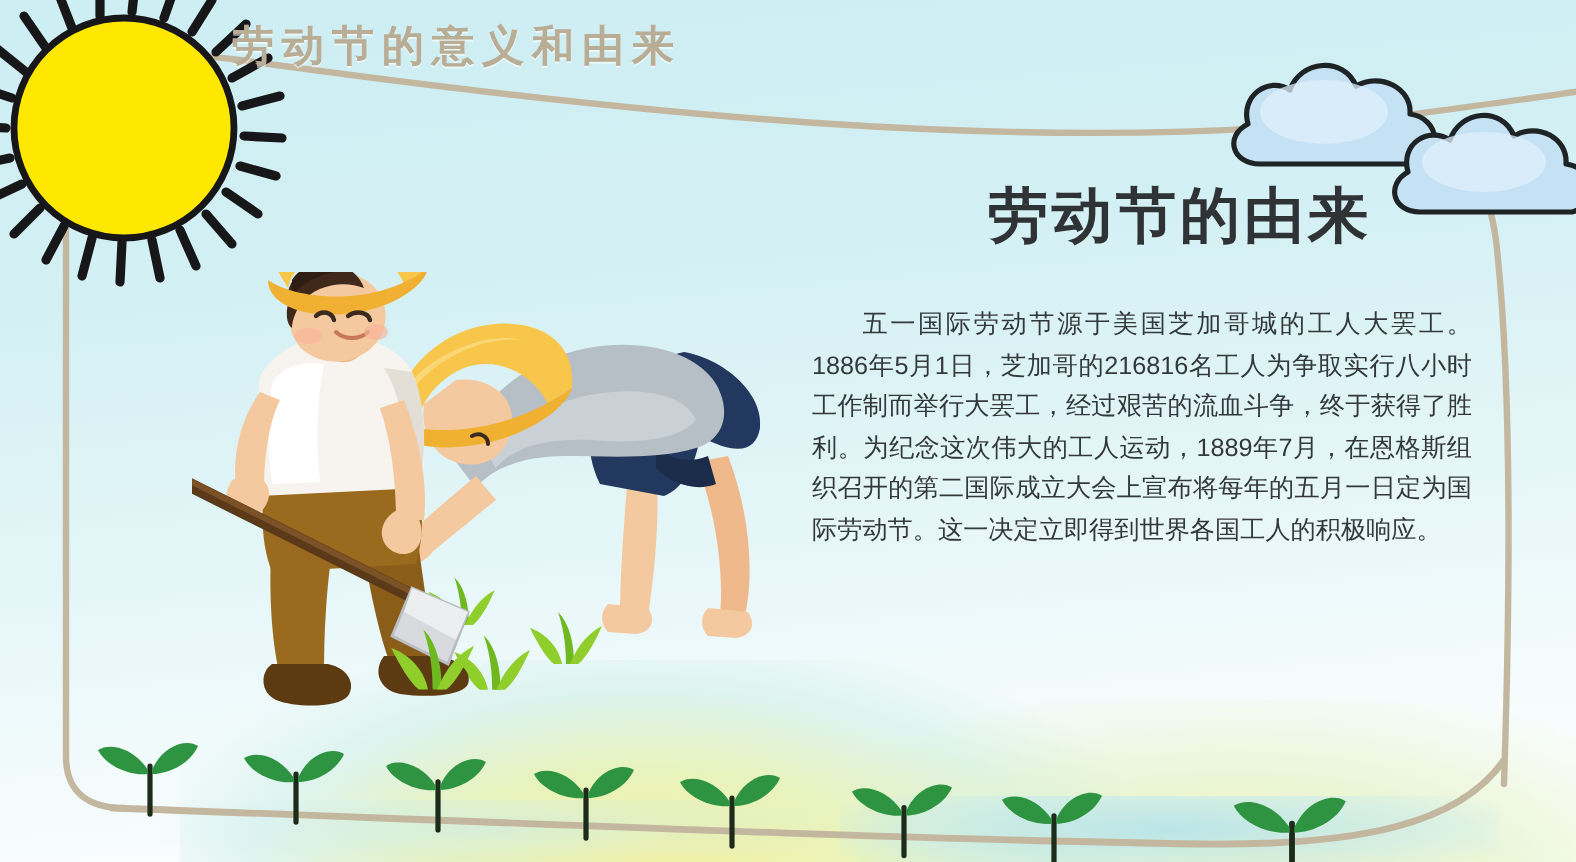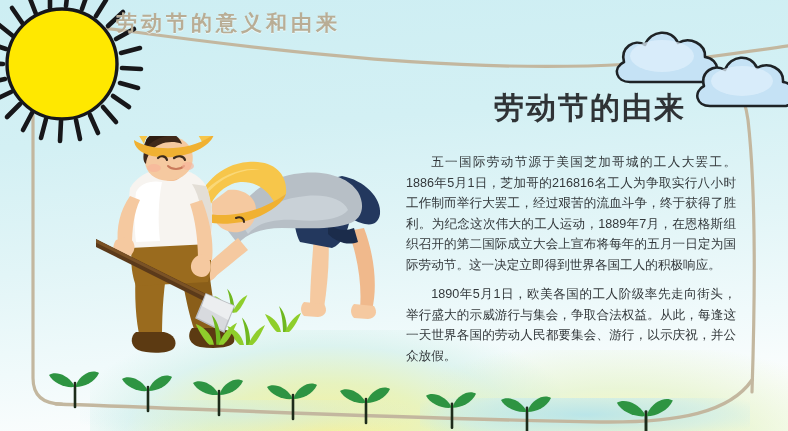--- a/index.html
+++ b/index.html
@@ -136,21 +136,20 @@
                C79 19, 94 27, 93 40 C108 42, 110 60, 96 64 Z" fill="#c5e2f5" stroke="#1e2326" stroke-width="2.6" stroke-linejoin="round"></path>
       <ellipse cx="52" cy="39" rx="31" ry="15" fill="#ddeffb" opacity=".75"></ellipse>
     </svg>
   </div>
 
   <div class="top-title">劳动节的意义和由来</div>
   <div class="main-heading">劳动节的由来</div>
 
   <div class="body-text">
     <p>五一国际劳动节源于美国芝加哥城的工人大罢工。1886年5月1日，芝加哥的216816名工人为争取实行八小时工作制而举行大罢工，经过艰苦的流血斗争，终于获得了胜利。为纪念这次伟大的工人运动，1889年7月，在恩格斯组织召开的第二国际成立大会上宣布将每年的五月一日定为国际劳动节。这一决定立即得到世界各国工人的积极响应。</p>
-    <p>1890年5月1日，欧美各国的工人阶级率先走向街头，举行盛大的示威游行与集会，争取合法权益。从此，每逢这一天世界各国的劳动人民都要集会、游行，以示庆祝，并公众放假。</p>
   </div>
 
   <div class="illustration">
     <svg viewBox="0 0 300 232" width="300" height="232">
 
       <g>
         <g transform="translate(148,190) scale(1.05)">
           <path d="M0 18 C-2 8, -10 2, -16 0 C-12 8, -8 15, -4 18 Z" fill="#8fce2b"></path>
           <path d="M2 18 C2 6, 0 -2, -2 -8 C4 -2, 6 8, 6 18 Z" fill="#6fb81f"></path>
           <path d="M4 18 C8 8, 14 2, 20 -1 C16 8, 12 15, 8 18 Z" fill="#8fce2b"></path>

